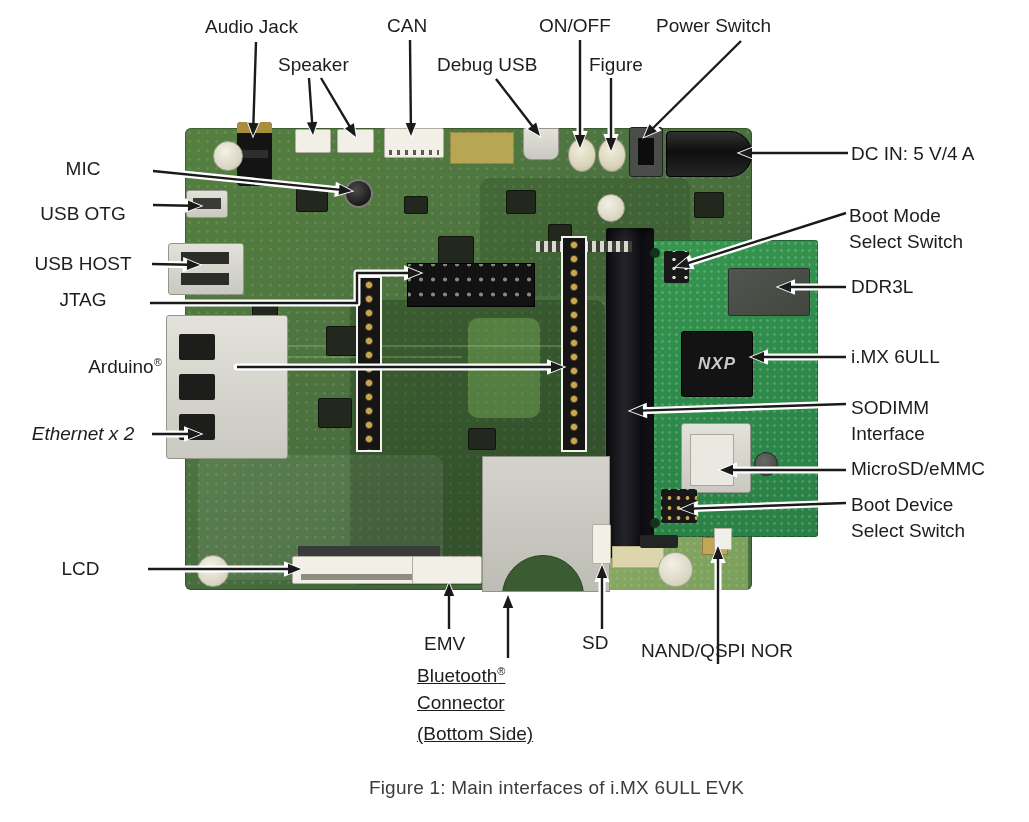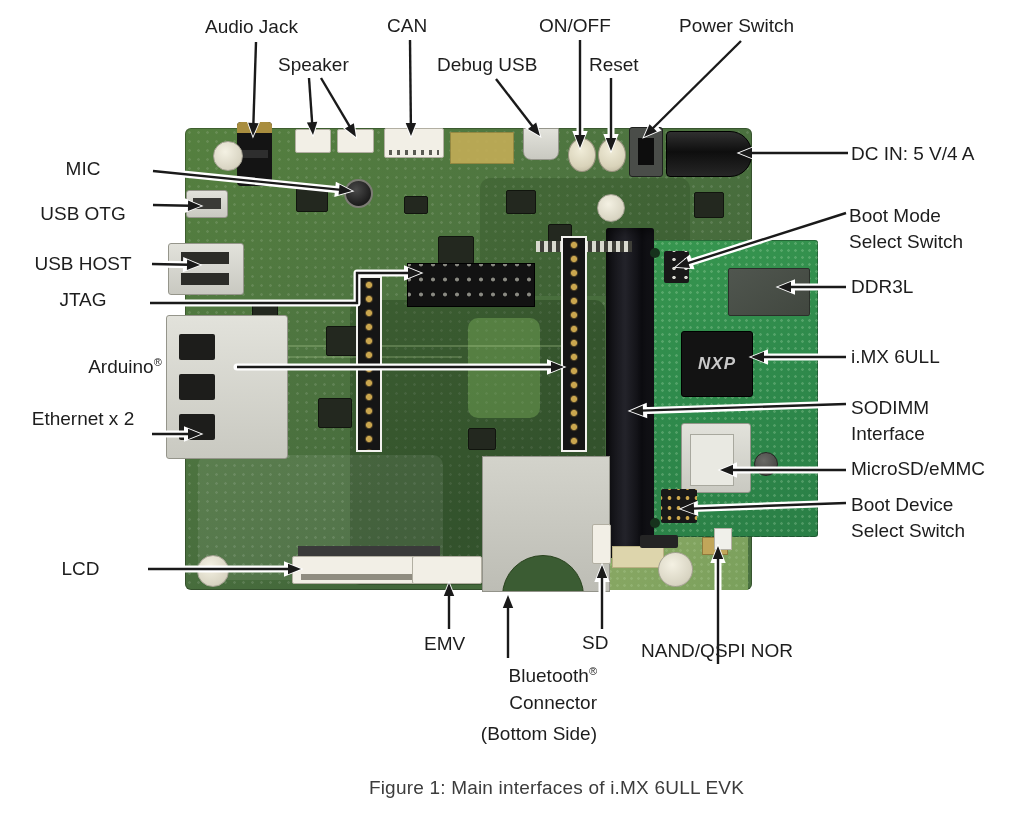--- a/index.html
+++ b/index.html
@@ -1,21 +1,21 @@
 <!DOCTYPE html>
 <html><head>
 <meta charset="utf-8">
 <style>
   html,body{margin:0;padding:0;background:#ffffff;}
   #figure{position:relative;width:1029px;height:822px;background:#ffffff;overflow:hidden;
           font-family:"Liberation Sans", sans-serif;}
   .abs{position:absolute;}
   .lbl{position:absolute;font-size:19px;line-height:22px;color:#1d1d1d;white-space:nowrap;z-index:50;}
   .lbl.r{text-align:center;}
-  .lbl.c{text-align:right;}
+  .lbl.c{text-align:left;text-decoration:underline;}
   .lbl2{line-height:26px;}
   sup.reg{font-size:11px;vertical-align:super;line-height:0;}
   
   #main-board{left:185px;top:128px;width:567px;height:462px;border-radius:6px;z-index:10;
     background:linear-gradient(145deg,#55803f 0%,#4e7540 35%,#42663a 70%,#4a7240 100%);
     box-shadow:inset 0 0 0 1px rgba(0,0,0,.25);}
   .speckle{background-image:radial-gradient(rgba(255,255,255,.14) 1px, transparent 1.6px);
     background-size:9px 9px;}
   .speckle2{background-image:radial-gradient(rgba(230,255,220,.22) 1px, transparent 1.6px);
     background-size:7px 7px;}
@@ -295,30 +295,30 @@
         <polyline points="718,664 718,557" fill="none" stroke="#1a1a1a" stroke-width="2.4" stroke-linecap="butt" stroke-linejoin="miter"></polyline>
         <polygon points="718,546 723.2,559 712.8,559" fill="#1a1a1a"></polygon>
       </g>
     </svg>
 
   <div class="lbl" style="left:205px;top:16px;">Audio Jack</div>
   <div class="lbl" style="left:278px;top:54px;">Speaker</div>
   <div class="lbl" style="left:387px;top:15px;">CAN</div>
   <div class="lbl" style="left:437px;top:54px;">Debug USB</div>
   <div class="lbl" style="left:539px;top:15px;">ON/OFF</div>
-  <div class="lbl" style="left:589px;top:54px;">Reset</div>
-  <div class="lbl" style="left:679px;top:15px;">Power Switch</div>
+  <div class="lbl" style="left:589px;top:54px;">Figure</div>
+  <div class="lbl" style="left:656px;top:15px;">Power Switch</div>
   <div class="lbl" style="left:851px;top:143px;">DC IN: 5 V/4 A</div>
 
   <div class="lbl r" style="left:18px;top:158px;width:130px;">MIC</div>
   <div class="lbl r" style="left:18px;top:203px;width:130px;">USB OTG</div>
   <div class="lbl r" style="left:18px;top:253px;width:130px;">USB HOST</div>
   <div class="lbl r" style="left:18px;top:289px;width:130px;">JTAG</div>
   <div class="lbl r" style="left:18px;top:356px;width:214px;"><span>Arduino</span><sup class="reg">®</sup></div>
-  <div class="lbl r" style="left:18px;top:408px;width:130px;">Ethernet x 2</div>
+  <div class="lbl r" style="left:18px;top:423px;width:130px;font-style:italic;">Ethernet x 2</div>
   <div class="lbl r" style="left:18px;top:558px;width:125px;">LCD</div>
 
   <div class="lbl lbl2" style="left:849px;top:203px;">
     <div>Boot Mode</div>
     <div>Select Switch</div>
   </div>
   <div class="lbl" style="left:851px;top:276px;">DDR3L</div>
   <div class="lbl" style="left:851px;top:346px;">i.MX 6ULL</div>
   <div class="lbl lbl2" style="left:851px;top:395px;">
     <div>SODIMM</div>

